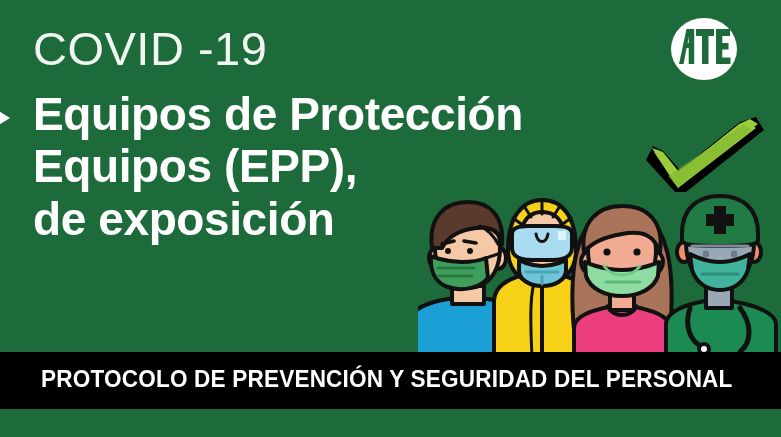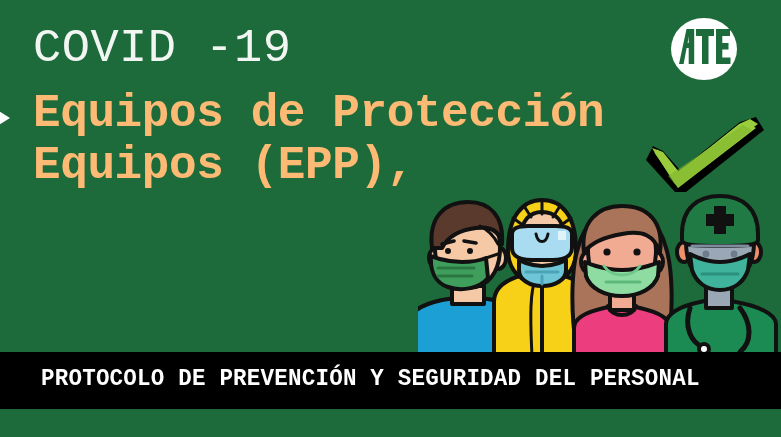--- a/index.html
+++ b/index.html
@@ -1,21 +1,21 @@
 <!DOCTYPE html>
 <html><head>
 <meta charset="utf-8">
 <style>
   html,body{margin:0;padding:0;background:#000;}
   .canvas{
     position:relative;
     width:781px;height:437px;
     overflow:hidden;
     background:#1d6b3a;
-    font-family:Liberation Mono, monospace;
+    font-family:Liberation Sans, sans-serif;
   }
 
   
   .arrow-marker{
     position:absolute;left:-12px;top:104px;
     width:0;height:0;
     border-top:14px solid transparent;
     border-bottom:14px solid transparent;
     border-left:22px solid #ffffff;
   }
@@ -30,21 +30,21 @@
     line-height:1.15;
     white-space:nowrap;
   }
 
   
   .headline{
     position:absolute;left:33px;top:88px;
     width:600px;
     font-size:46px;
     font-weight:bold;
-    color:#fdba74;
+    color:#ffffff;
     line-height:1.14;
     letter-spacing:-0.4px;
   }
   .headline .ln{display:block;white-space:nowrap;}
 
   
   .logo{
     position:absolute;left:662px;top:17px;
     width:84px;height:64px;
   }
@@ -91,20 +91,21 @@
 
 <div class="canvas">
 
   <div class="arrow-marker"></div>
 
   <div class="eyebrow">COVID -19</div>
 
   <div class="headline">
     <span class="ln">Equipos de Protección</span>
     <span class="ln">Equipos (EPP),</span>
+    <span class="ln">de exposición</span>
   </div>
 
   <div class="logo">
     <svg viewBox="0 0 84 64" xmlns="http://www.w3.org/2000/svg">
       <ellipse cx="42" cy="32" rx="33" ry="31" fill="#ffffff"></ellipse>
       <g fill="#1d6b3a">
 
         <path d="M17 47 L24.5 12 L30.5 12 L30.5 18 L27.2 18 L25.6 26 L30.5 26 L30.5 31 L24.6 31 L21.6 47 Z"></path>
         <path d="M30.5 12 L30.5 47 L26.5 47 L26.5 31 L30.5 31 Z" opacity="0"></path>
         <rect x="26.7" y="12" width="5.5" height="35"></rect>

